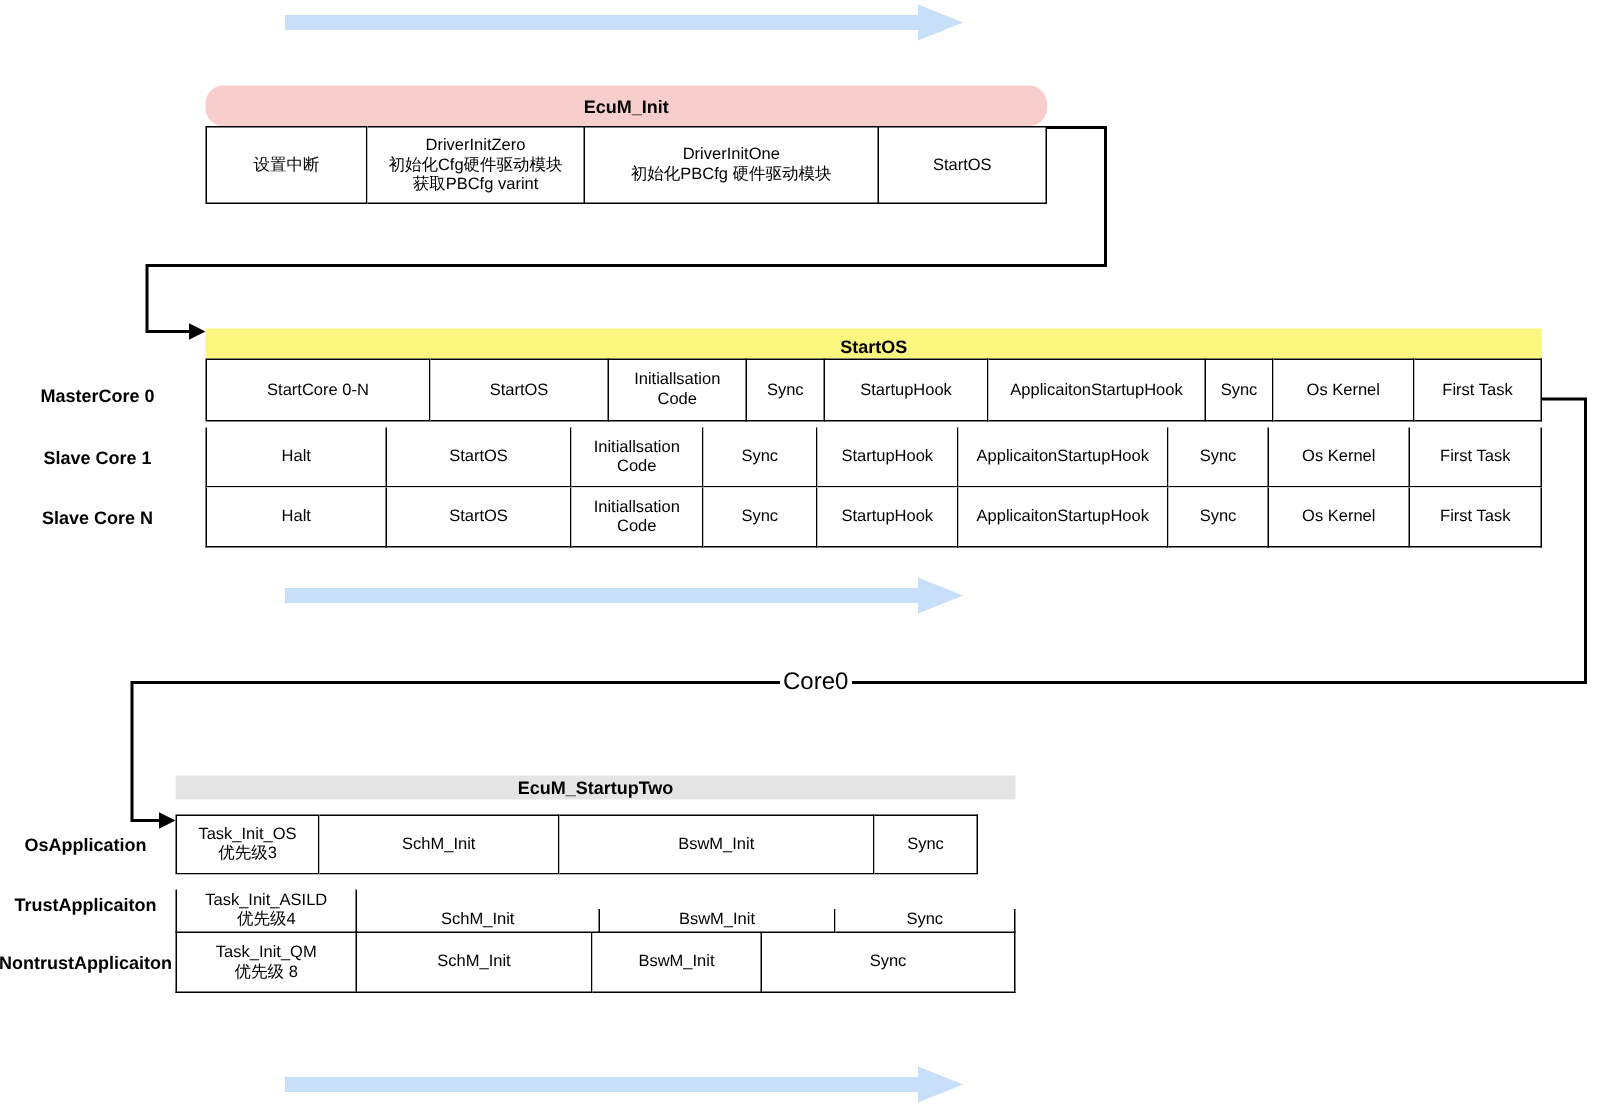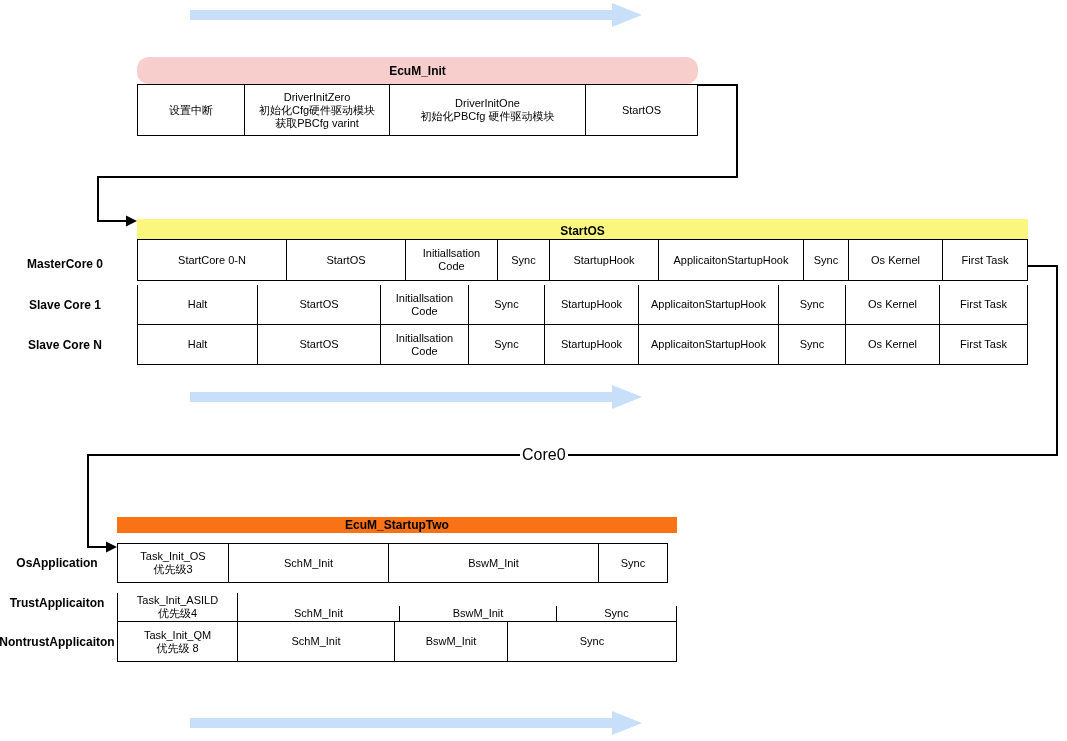--- a/index.html
+++ b/index.html
@@ -102,27 +102,27 @@
     <div class="cell" style="width:88px">Initiallsation
 Code</div>
     <div class="cell" style="width:76px">Sync</div>
     <div class="cell" style="width:94px">StartupHook</div>
     <div class="cell" style="width:140px">ApplicaitonStartupHook</div>
     <div class="cell" style="width:67px">Sync</div>
     <div class="cell" style="width:94px">Os Kernel</div>
     <div class="cell" style="width:88px">First Task</div>
   </div>
 
-  <div class="hdr" style="left:117px;top:517px;width:560px;height:16px;background:#f97316;">
+  <div class="hdr" style="left:117px;top:517px;width:560px;height:16px;background:#e5e5e5;">
     <span>EcuM_StartupTwo</span>
   </div>
 
   <div class="rowlabel" style="left:0;top:543px;width:114px;height:40px;">OsApplication</div>
   <div class="trow" style="left:117px;top:543px;width:560px;height:40px;">
-    <div class="cell" style="width:112px">Task_Init_OS
+    <div class="cell" style="width:96px">Task_Init_OS
 优先级3</div>
     <div class="cell" style="width:160px">SchM_Init</div>
     <div class="cell" style="width:210px">BswM_Init</div>
     <div class="cell" style="width:69px">Sync</div>
   </div>
 
   <div class="rowlabel" style="left:0;top:583px;width:114px;height:39px;">TrustApplicaiton</div>
   <div class="trow no-top" style="left:117px;top:583px;width:560px;height:39px;align-items:flex-end;">
     <div class="cell" style="width:121px">Task_Init_ASILD
 优先级4</div>

